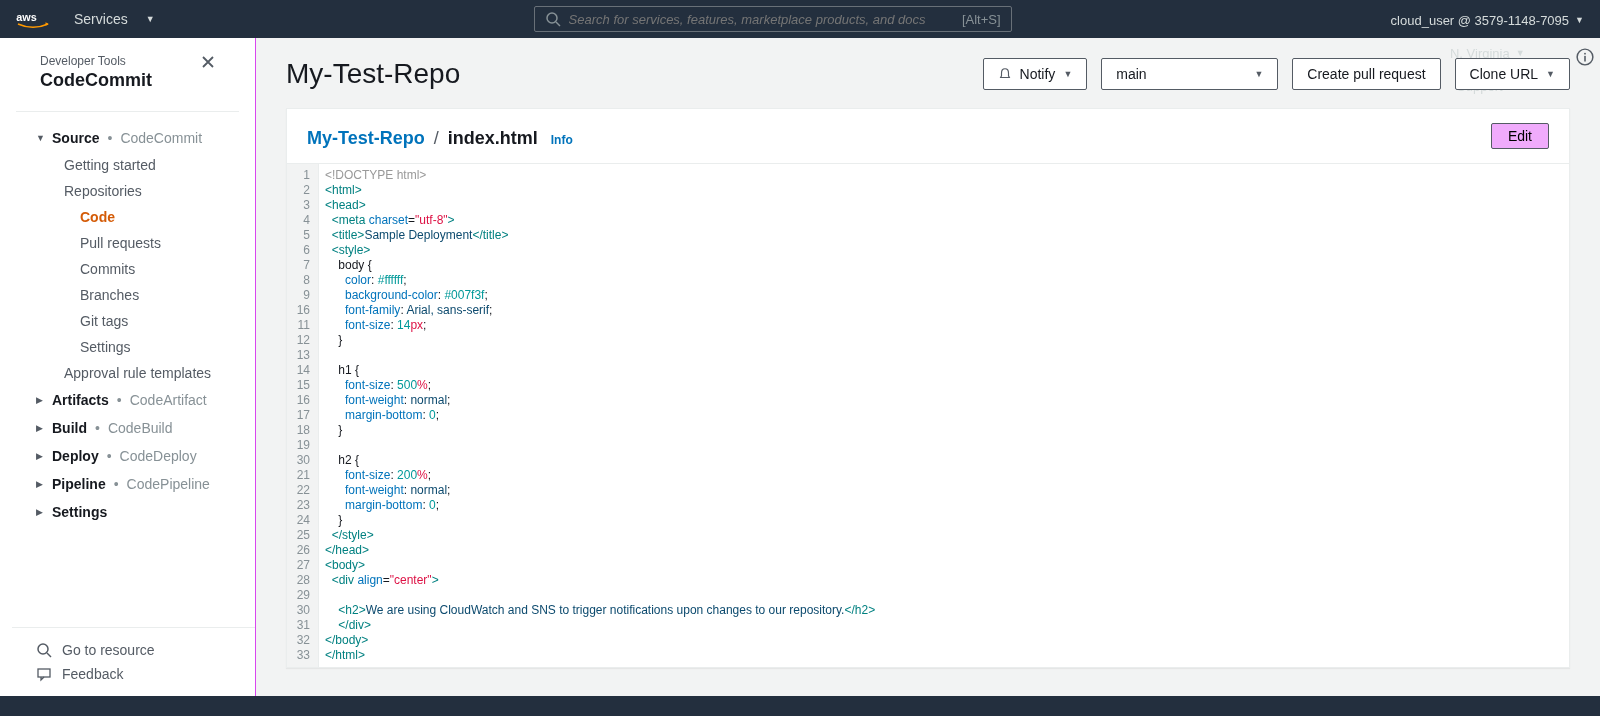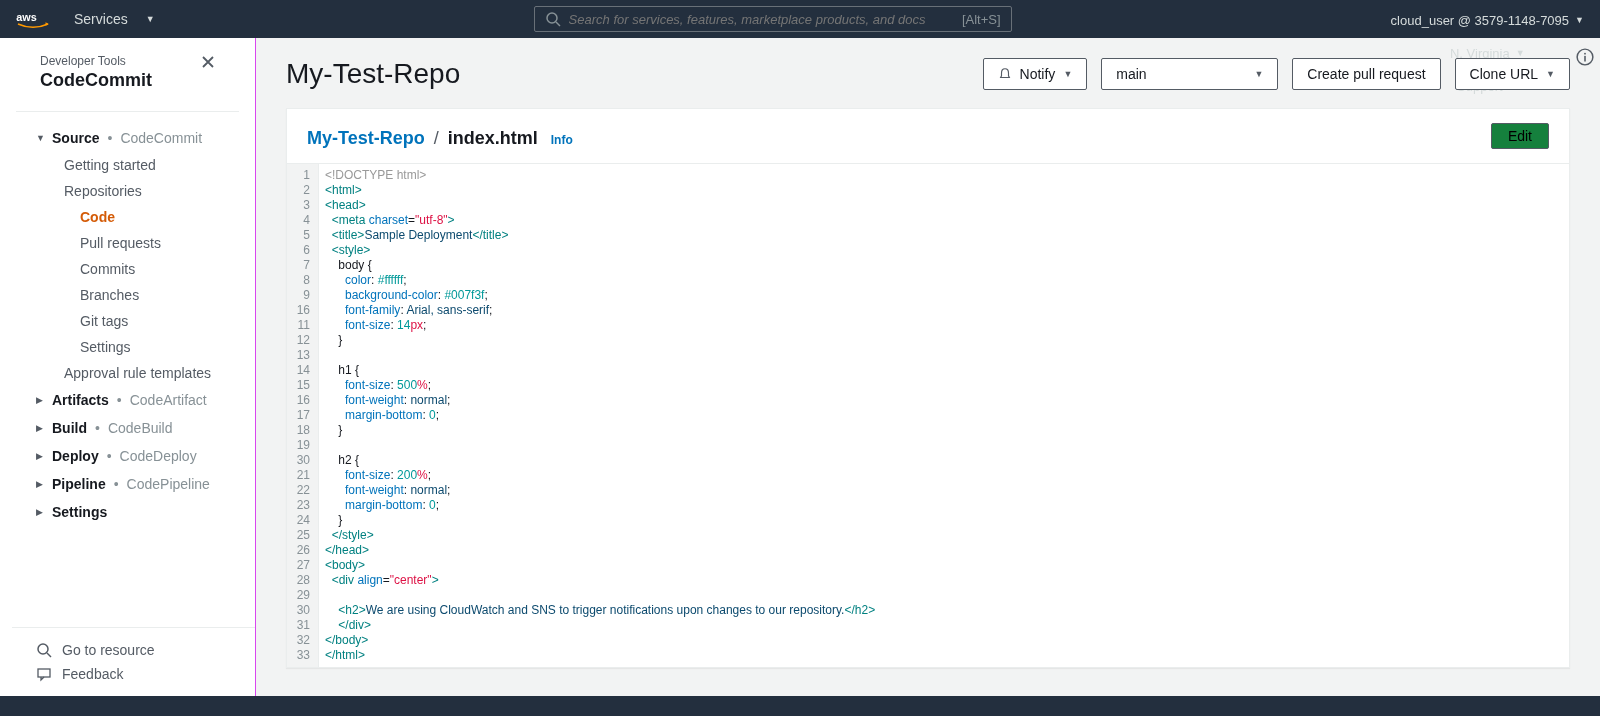--- a/index.html
+++ b/index.html
@@ -50,21 +50,21 @@
 .btn-caret { font-size:9px; color:#545b64; }
 .select-branch { width:177px; justify-content:space-between; }
 
 .file-panel { background:#fff; border:1px solid #eaeded; box-shadow: 0 1px 1px rgba(0,0,0,0.05); }
 .file-panel-header { display:flex; justify-content:space-between; align-items:flex-end; padding:14px 20px; border-bottom:1px solid #eaeded;}
 .breadcrumb { font-size:18px; font-weight:700; }
 .breadcrumb .bc-link { color:#0073bb; cursor:pointer; }
 .breadcrumb .sep { color:#545b64; font-weight:400; margin:0 4px;}
 .breadcrumb .current { color:#16191f; }
 .info-link { color:#0073bb; font-size:12px; font-weight:700; margin-left:8px; cursor:pointer; }
-.edit-btn { background:#15803d; border:1px solid #545b64; border-radius:2px; padding:4px 16px; font-size:14px; cursor:pointer;}
+.edit-btn { background:#f0abfc; border:1px solid #545b64; border-radius:2px; padding:4px 16px; font-size:14px; cursor:pointer;}
 
 
 .code-viewer { font-family: Monaco, Menlo, Consolas, "Courier New", monospace; font-size:12px; display:flex; }
 .gutter { background:#f2f3f3; border-right:1px solid #eaeded; text-align:right; color:#879196; padding:4px 8px 4px 4px; user-select:none; width:32px; flex-shrink:0;}
 .gutter div { height:15px; line-height:15px; }
 .codebody { padding:4px 0 4px 6px; white-space:pre; color:#16191f; flex:1; overflow-x:auto;}
 .codebody .line { height:15px; line-height:15px; }
 .t-tag { color:#008080; }
 .t-doctype { color:#999; }
 .t-attr { color:#0073bb; }

